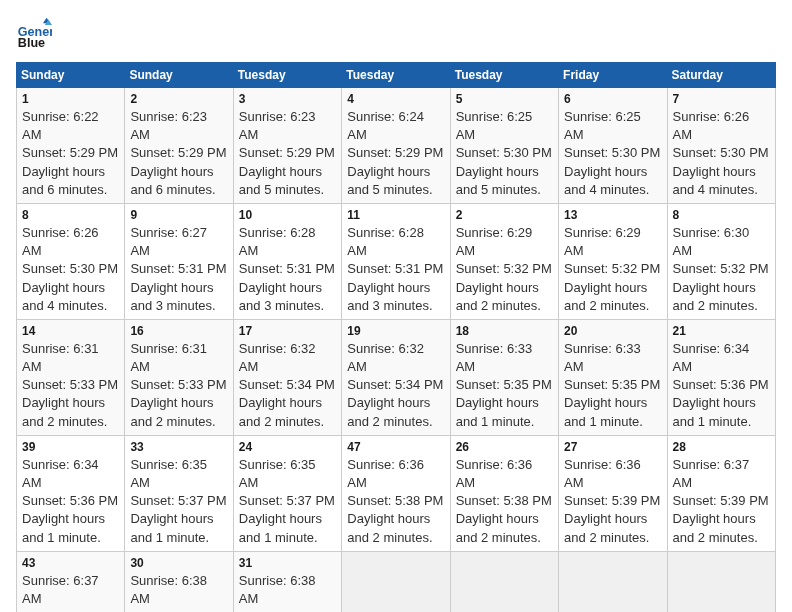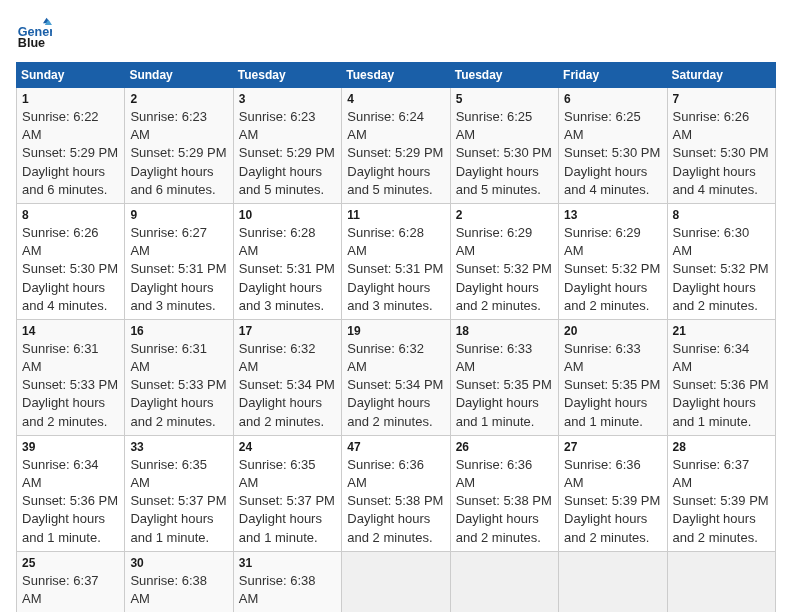--- a/index.html
+++ b/index.html
@@ -374,21 +374,21 @@
         <div class="day-info">
           Sunrise: 6:37 AM<br>
           Sunset: 5:39 PM<br>
           Daylight hours<br>
           and 2 minutes.
         </div>
       </td>
         </tr>
         <tr>
           <td>
-        <span class="day-num">25</span>
+        <span class="day-num">43</span>
         <div class="day-info">
           Sunrise: 6:37 AM<br>
           Sunset: 5:40 PM<br>
           Daylight hours<br>
           and 2 minutes.
         </div>
       </td>
           <td>
         <span class="day-num">30</span>
         <div class="day-info">

